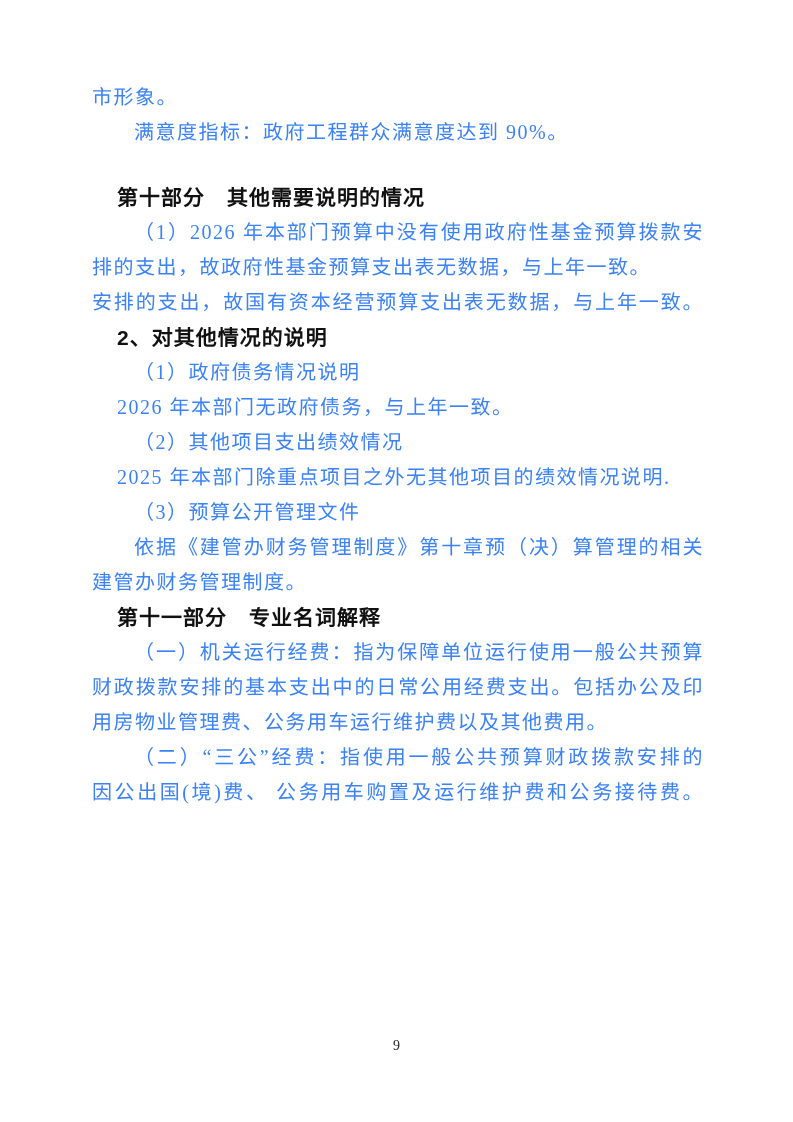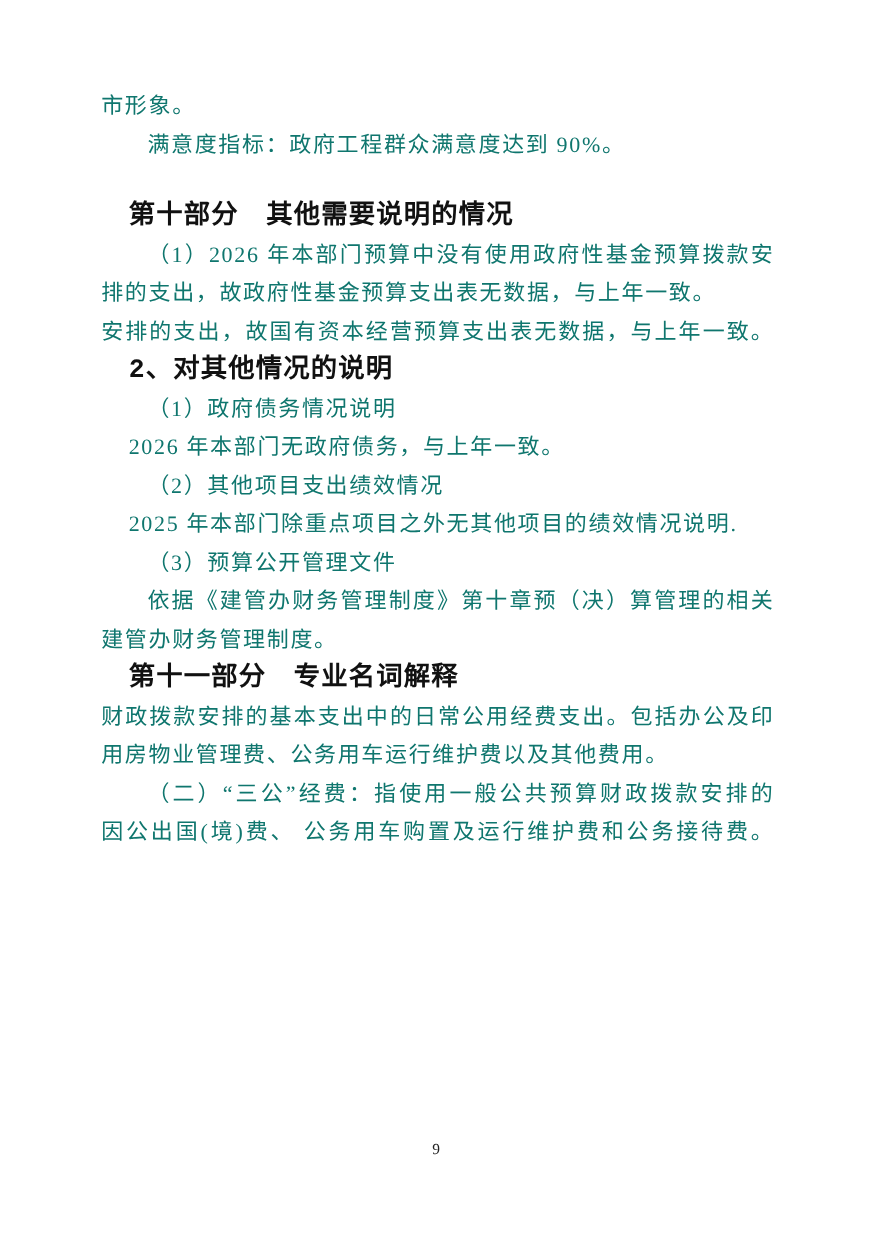--- a/index.html
+++ b/index.html
@@ -18,34 +18,34 @@
     position: absolute;
     left: 92px;
     top: 80px;
     width: 612px;
   }
   .ln {
     margin: 0;
     font-size: 20px;
     line-height: 35px;
     letter-spacing: 1.5px;
-    color: #0f766e;
+    color: #3b82f6;
     text-align: justify;
     white-space: normal;
   }
   
   .fill {
     text-align-last: justify;
   }
   .ind1 { text-indent: 25px; }
   .ind2 { text-indent: 42px; }
   .heading {
-    font-family: Liberation Mono, monospace;
+    font-family: Liberation Sans, sans-serif;
     font-weight: 700;
-    font-size: 24px;
+    font-size: 21px;
     letter-spacing: 1px;
     color: #111111;
   }
   .gap30 { margin-top: 30px; }
   .gap35 { }
   .page-footer {
     position: absolute;
     top: 1036px;
     left: 0;
     width: 100%;
@@ -68,19 +68,20 @@
   <p class="ln fill">安排的支出，故国有资本经营预算支出表无数据，与上年一致。</p>
   <p class="ln heading ind1">2、对其他情况的说明</p>
   <p class="ln ind2">（1）政府债务情况说明</p>
   <p class="ln ind1">2026 年本部门无政府债务，与上年一致。</p>
   <p class="ln ind2">（2）其他项目支出绩效情况</p>
   <p class="ln ind1">2025 年本部门除重点项目之外无其他项目的绩效情况说明.</p>
   <p class="ln ind2">（3）预算公开管理文件</p>
   <p class="ln ind2 fill">依据《建管办财务管理制度》第十章预（决）算管理的相关</p>
   <p class="ln">建管办财务管理制度。</p>
   <p class="ln heading ind1 gap35">第十一部分　专业名词解释</p>
+  <p class="ln ind2 fill">（一）机关运行经费：指为保障单位运行使用一般公共预算</p>
   <p class="ln fill">财政拨款安排的基本支出中的日常公用经费支出。包括办公及印</p>
   <p class="ln">用房物业管理费、公务用车运行维护费以及其他费用。</p>
   <p class="ln ind2 fill">（二）“三公”经费：指使用一般公共预算财政拨款安排的</p>
   <p class="ln fill">因公出国(境)费、 公务用车购置及运行维护费和公务接待费。</p>
 </div>
 
 <div class="page-footer">9</div>
 
 </body></html>

